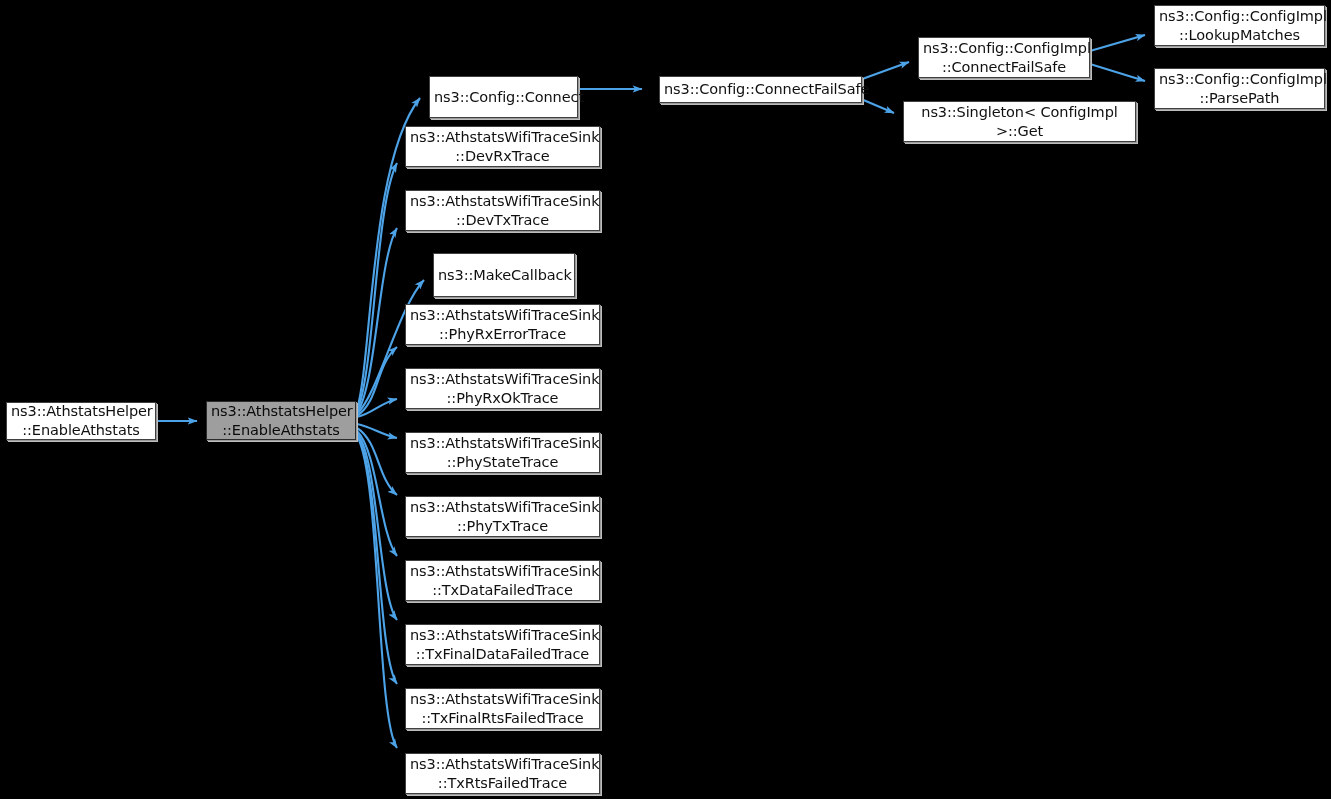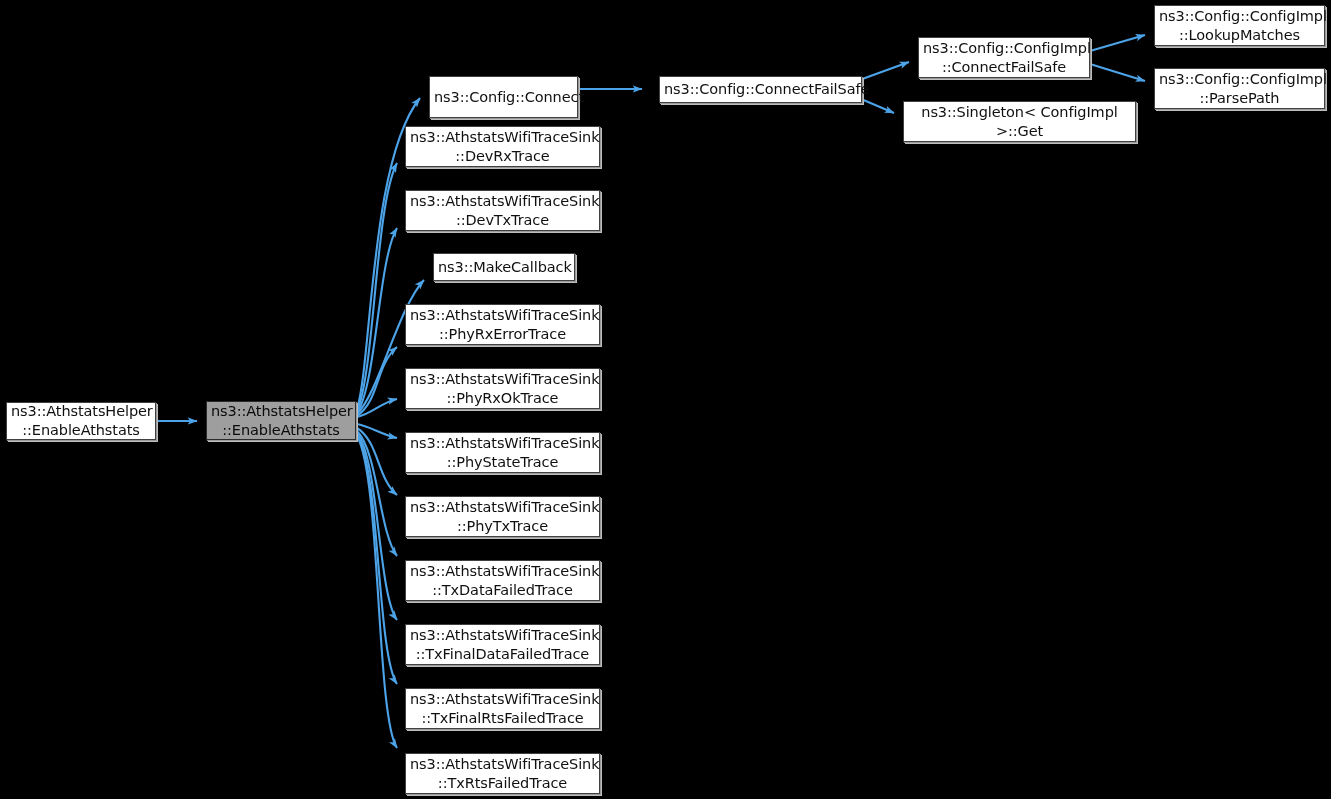--- a/index.html
+++ b/index.html
@@ -86,21 +86,21 @@
   <div id="node-layer">
       <div class="node" style="left: 6px; top: 402px; width: 150px; height: 38px;"><span class="node-label">ns3::AthstatsHelper
 ::EnableAthstats</span></div>
       <div class="node current" style="left: 206px; top: 401px; width: 150px; height: 39px;"><span class="node-label">ns3::AthstatsHelper
 ::EnableAthstats</span></div>
       <div class="node" style="left: 429px; top: 76px; width: 149px; height: 42px;"><span class="node-label">ns3::Config::Connect</span></div>
       <div class="node" style="left: 405px; top: 126px; width: 195px; height: 41px;"><span class="node-label">ns3::AthstatsWifiTraceSink
 ::DevRxTrace</span></div>
       <div class="node" style="left: 405px; top: 190px; width: 195px; height: 41px;"><span class="node-label">ns3::AthstatsWifiTraceSink
 ::DevTxTrace</span></div>
-      <div class="node" style="left: 433px; top: 253px; width: 142px; height: 28px;"><span class="node-label">ns3::MakeCallback</span></div>
+      <div class="node" style="left: 433px; top: 253px; width: 142px; height: 44px;"><span class="node-label">ns3::MakeCallback</span></div>
       <div class="node" style="left: 405px; top: 304px; width: 195px; height: 41px;"><span class="node-label">ns3::AthstatsWifiTraceSink
 ::PhyRxErrorTrace</span></div>
       <div class="node" style="left: 405px; top: 368px; width: 195px; height: 41px;"><span class="node-label">ns3::AthstatsWifiTraceSink
 ::PhyRxOkTrace</span></div>
       <div class="node" style="left: 405px; top: 432px; width: 195px; height: 41px;"><span class="node-label">ns3::AthstatsWifiTraceSink
 ::PhyStateTrace</span></div>
       <div class="node" style="left: 405px; top: 496px; width: 195px; height: 41px;"><span class="node-label">ns3::AthstatsWifiTraceSink
 ::PhyTxTrace</span></div>
       <div class="node" style="left: 405px; top: 560px; width: 195px; height: 41px;"><span class="node-label">ns3::AthstatsWifiTraceSink
 ::TxDataFailedTrace</span></div>

